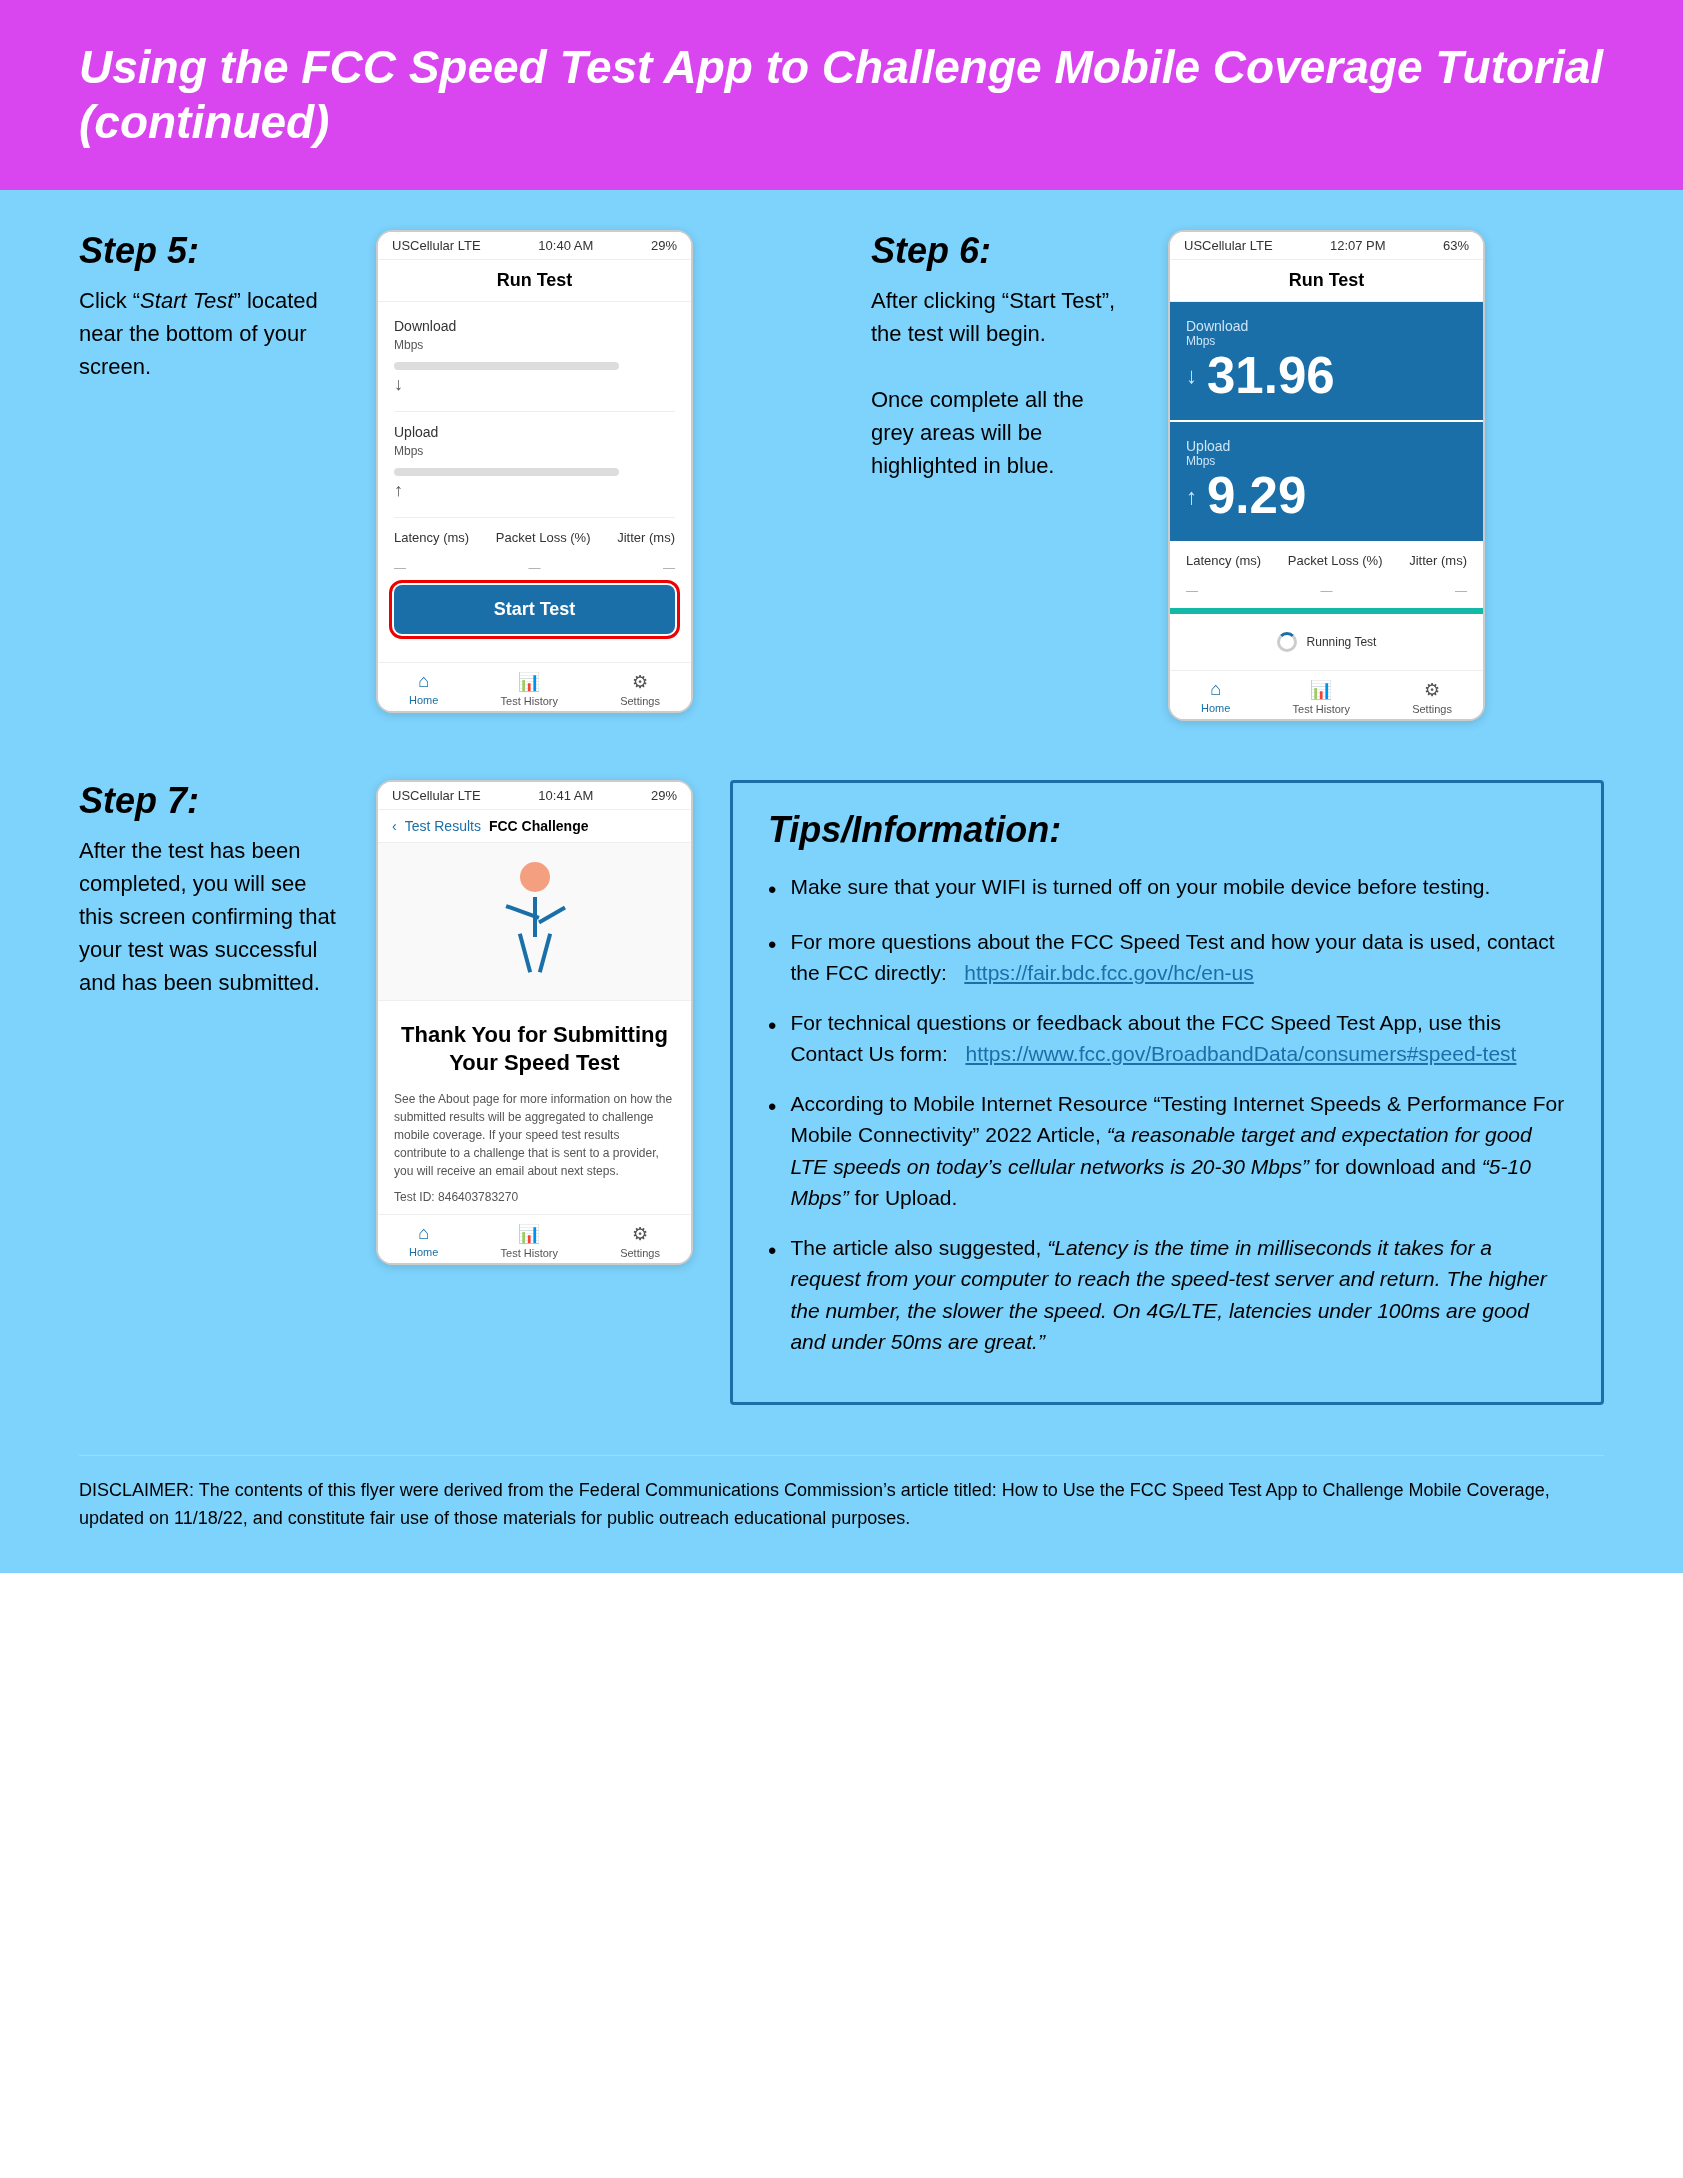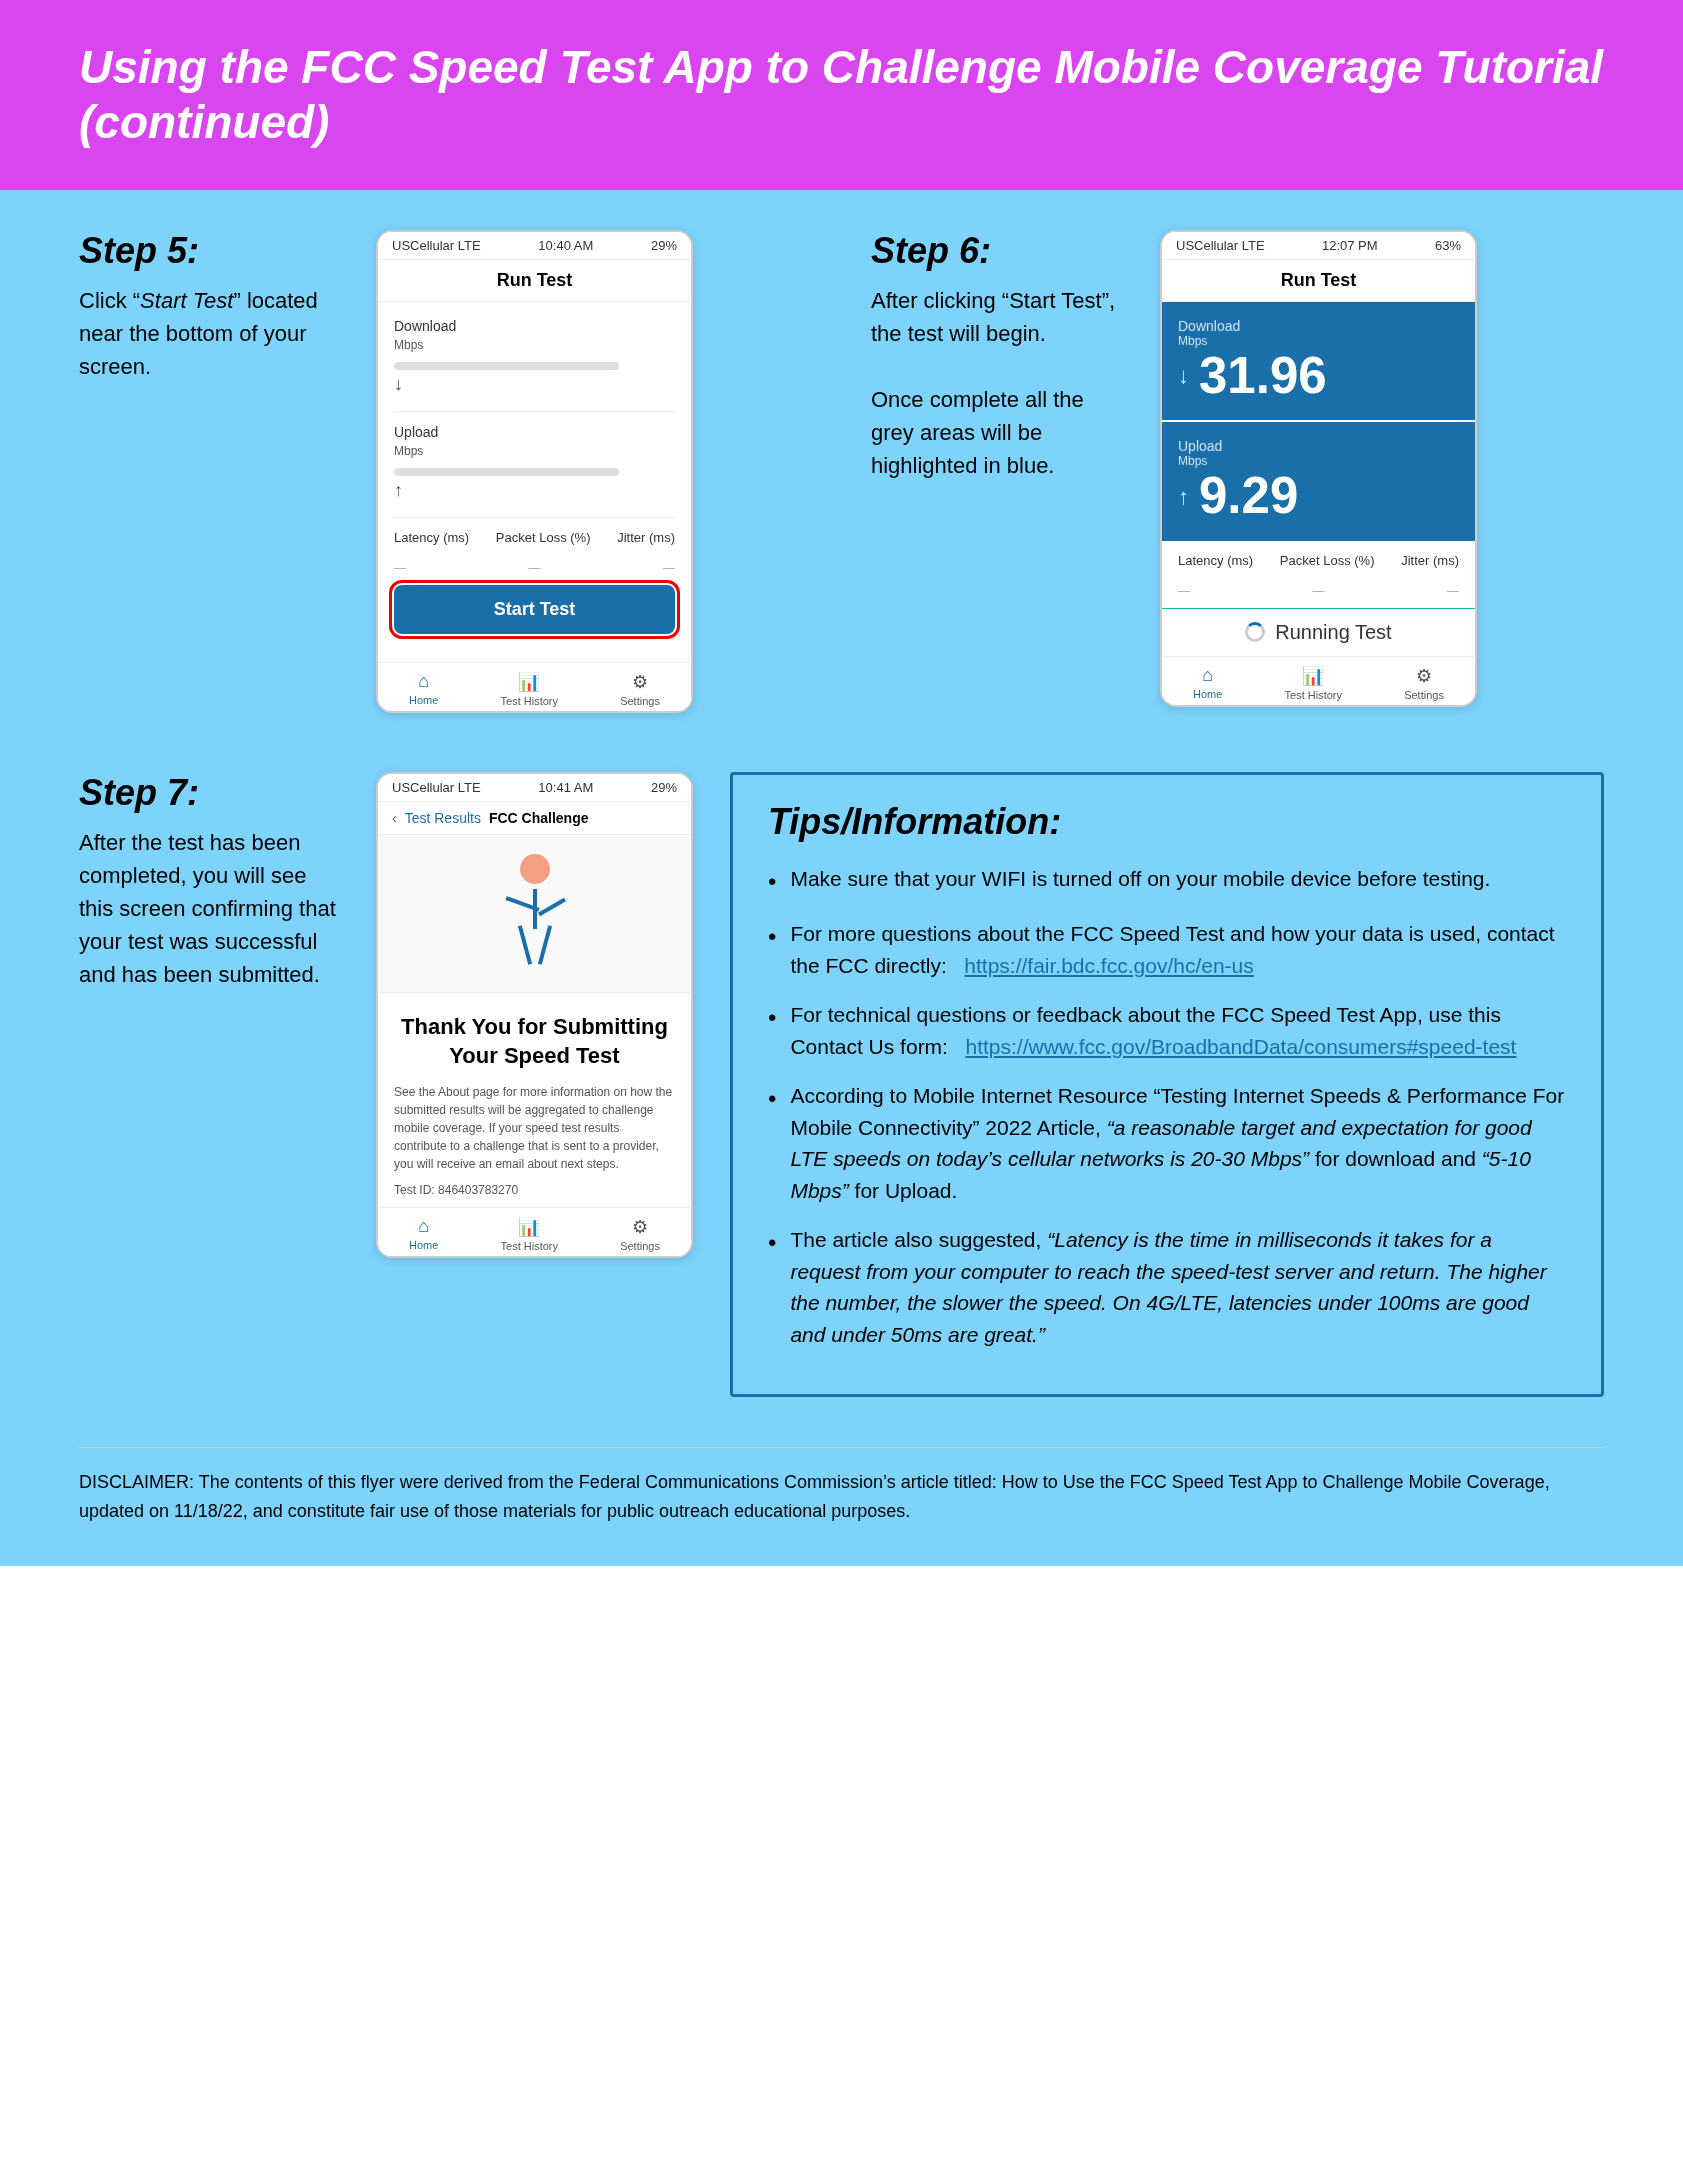--- a/index.html
+++ b/index.html
@@ -47,21 +47,21 @@
 
     .step-left {
       display: flex;
       gap: 40px;
       align-items: flex-start;
       flex: 1;
     }
 
     .step-right {
       display: flex;
-      gap: 32px;
+      gap: 40px;
       align-items: flex-start;
       flex: 1;
     }
 
     .step-text {
       min-width: 218px;
       max-width: 257px;
     }
 
     .step-label {
@@ -242,24 +242,24 @@
       display: flex;
       align-items: center;
       gap: 10px;
     }
 
     .running-test-area {
       display: flex;
       align-items: center;
       justify-content: center;
       gap: 10px;
-      padding: 12px;
-      font-size: 20px;
+      padding: 18px;
+      font-size: 12px;
       color: #333;
-      border-top: 1px solid #14b8a6;
+      border-top: 6px solid #14b8a6;
     }
 
     .spinner {
       width: 20px;
       height: 20px;
       border: 3px solid #ccc;
       border-top-color: #1a6fa8;
       border-radius: 50%;
       display: inline-block;
     }

